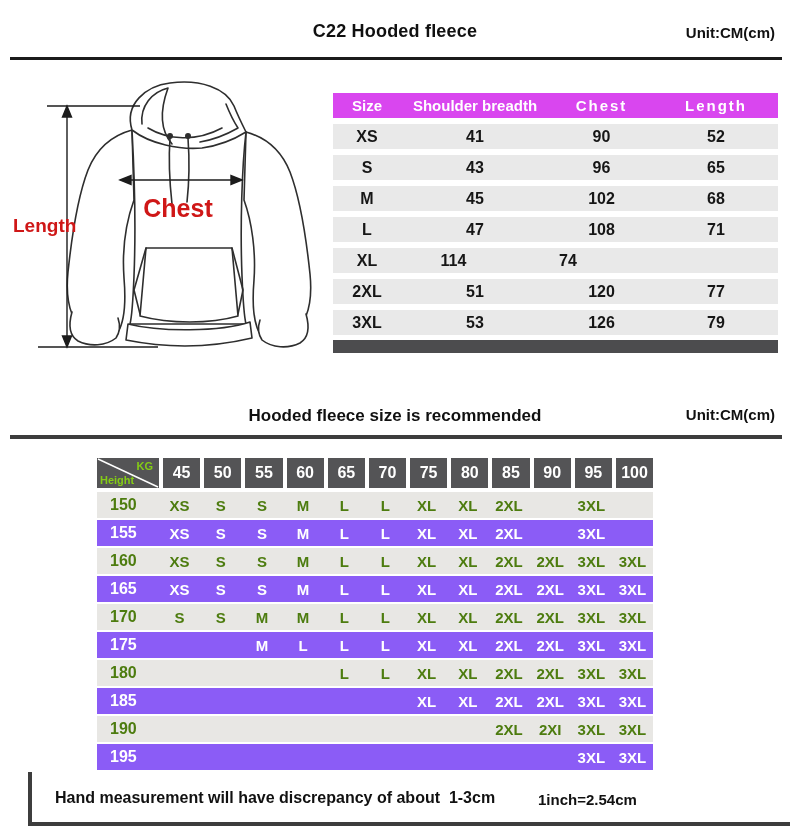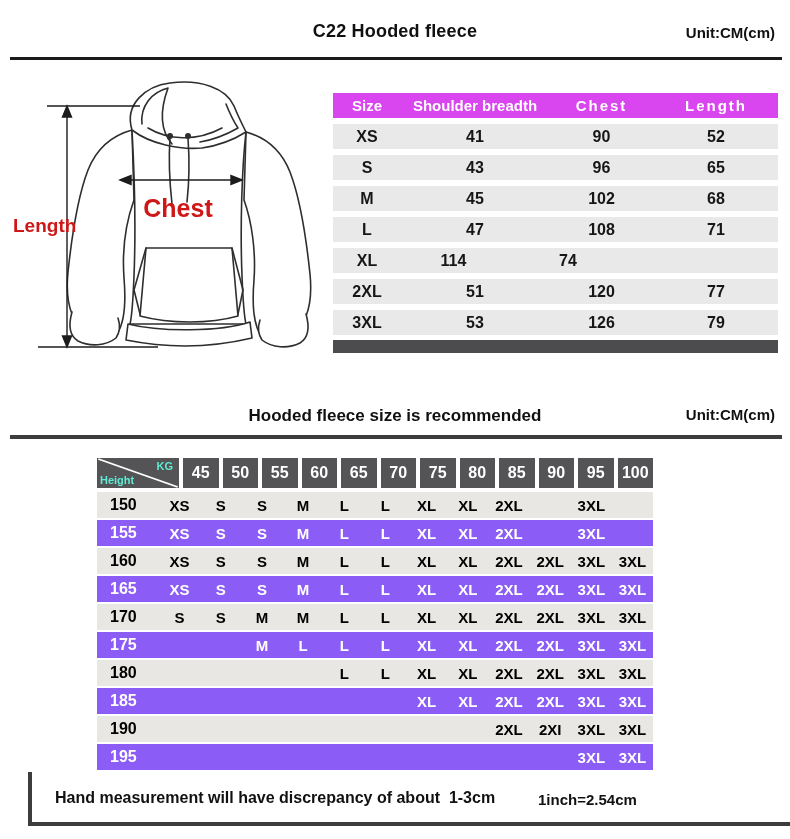--- a/index.html
+++ b/index.html
@@ -31,29 +31,29 @@
 
   
   .rec-title { position:absolute; top:406px; left:0; width:790px; text-align:center;
                font-size:17px; font-weight:700; color:#101010; }
   .unit-2 { position:absolute; top:406px; right:15px; font-size:15px; font-weight:700; color:#111; }
   .divider-2 { position:absolute; top:435px; left:10px; width:772px; height:4px; background:#3d3d3d; }
 
   
   .mx { position:absolute; left:97px; top:458px; width:556px; }
   .mx-head { display:flex; height:30px; gap:4px; }
-  .mx-corner { position:relative; width:82px; background:#545456; color:#5eead4; flex:none; }
+  .mx-corner { position:relative; width:62px; background:#545456; color:#84cc16; flex:none; }
   .mx-corner svg { position:absolute; left:0; top:0; width:100%; height:100%; }
   .mx-corner .kg  { position:absolute; top:2px; right:6px; font-size:11px; font-weight:700; }
   .mx-corner .hgt { position:absolute; bottom:2px; left:3px; font-size:11px; font-weight:700; }
   .mx-wcell { flex:1; background:#545456; color:#fff; display:flex; align-items:center;
               justify-content:center; font-size:16px; font-weight:700; }
   .mx-body { margin-top:4px; }
   .mx-row { display:flex; height:26px; margin-bottom:2px; align-items:center; }
-  .mx-row.light { background:#e8e7e4; color:#000000; }
+  .mx-row.light { background:#e8e7e4; color:#4d7c0f; }
   .mx-row.dark  { background:#8b5cf6; color:#fff; }
   .mx-row .h { width:62px; flex:none; padding-left:13px; font-size:16px; font-weight:700; }
   .mx-row .c { flex:1; text-align:center; font-size:15px; font-weight:700; }
 
   
   .f-vbar  { position:absolute; left:28px; top:772px; width:4px; height:54px; background:#3d3d3d; }
   .f-note  { position:absolute; left:55px; top:789px; font-size:16px; font-weight:700;
              color:#111; white-space:pre; }
   .f-conv  { position:absolute; left:538px; top:791px; font-size:15px; font-weight:700; color:#111; }
   .f-hline { position:absolute; left:28px; top:822px; width:762px; height:4px; background:#3d3d3d; }

